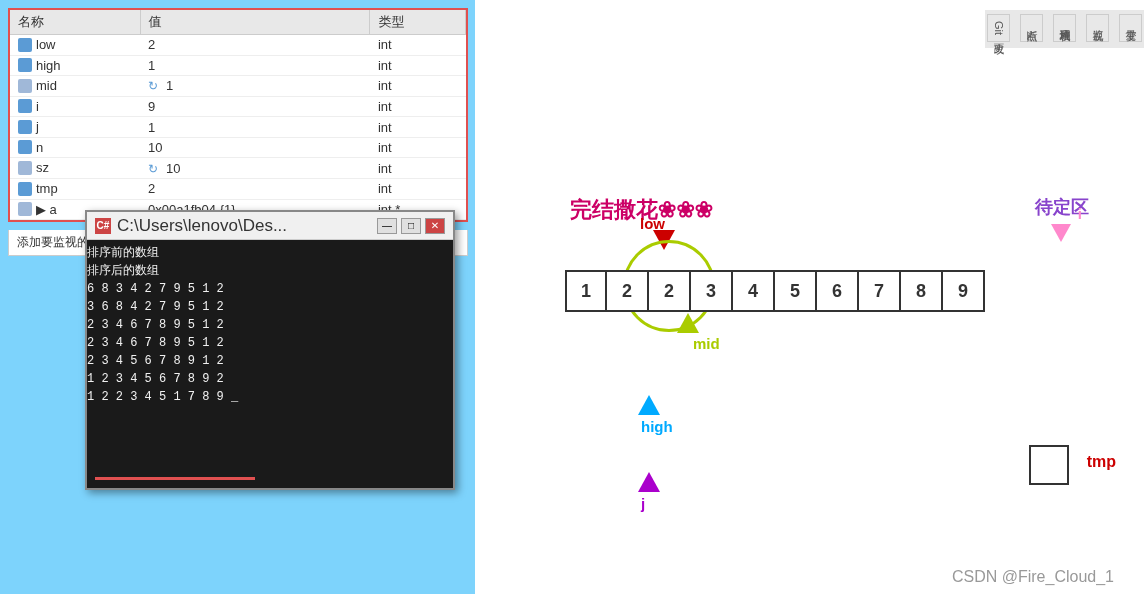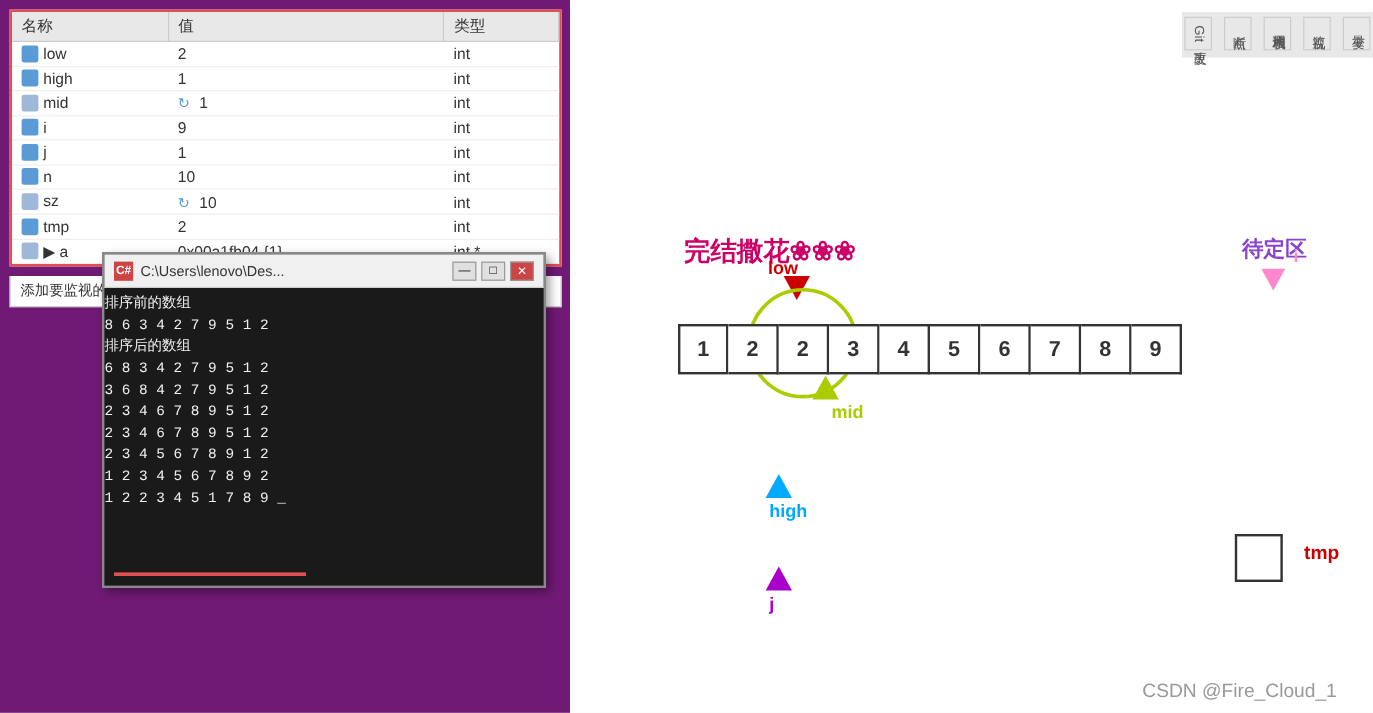--- a/index.html
+++ b/index.html
@@ -9,21 +9,21 @@
       background: #f0f0f0;
       font-family: 'Microsoft YaHei', sans-serif;
       overflow: hidden;
       display: flex;
     }
 
     
     .left-panel {
       width: 475px;
       height: 594px;
-      background: #701a75;
+      background: #7dd3fc;
       position: relative;
       flex-shrink: 0;
     }
 
     
     .variables-table {
       width: 460px;
       margin: 8px;
       border: 2px solid #e05050;
       background: white;
@@ -127,21 +127,21 @@
       display: flex;
       align-items: center;
       justify-content: center;
       font-size: 10px;
       color: white;
       font-weight: bold;
       flex-shrink: 0;
     }
 
     .console-title-text {
-      font-size: 12px;
+      font-size: 17px;
       color: #333;
       flex: 1;
       overflow: hidden;
       text-overflow: ellipsis;
       white-space: nowrap;
     }
 
     .console-btns {
       display: flex;
       gap: 4px;
@@ -383,21 +383,20 @@
       <span class="console-title-text">C:\Users\lenovo\Des...</span>
       <div class="console-btns">
         <div class="console-btn">—</div>
         <div class="console-btn">□</div>
         <div class="console-btn close-btn">✕</div>
       </div>
     </div>
     <div class="console-content">
       <div id="console-lines">
           <p>排序前的数组</p>
-          <p>8 6 3 4 2 7 9 5 1 2</p>
           <p>排序后的数组</p>
           <p>6 8 3 4 2 7 9 5 1 2</p>
           <p>3 6 8 4 2 7 9 5 1 2</p>
           <p>2 3 4 6 7 8 9 5 1 2</p>
           <p>2 3 4 6 7 8 9 5 1 2</p>
           <p>2 3 4 5 6 7 8 9 1 2</p>
           <p>1 2 3 4 5 6 7 8 9 2</p>
           <p>1 2 2 3 4 5 1 7 8 9 _</p>
         </div>
       <div class="console-underline"></div>

